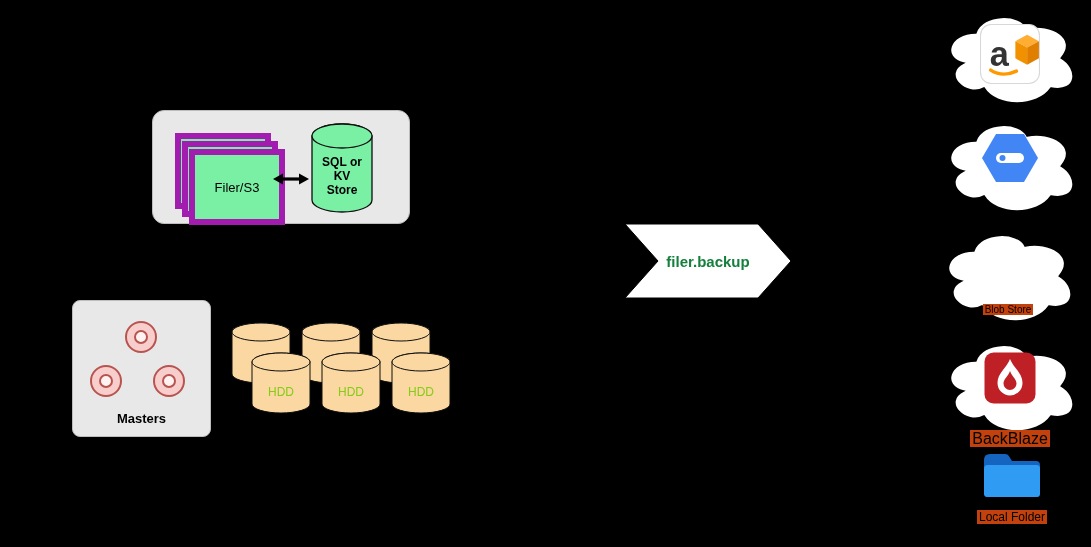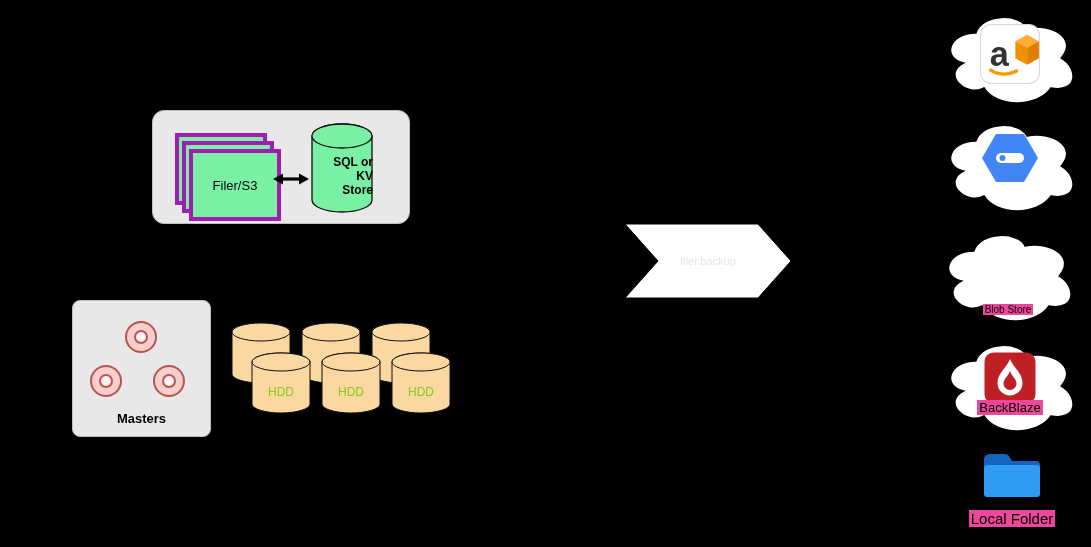--- a/index.html
+++ b/index.html
@@ -12,45 +12,45 @@
   .abs{position:absolute;}
   .group-box{
     position:absolute;
     background:var(--group-gray,#e8e8e8);
     border:1px solid #bdbdbd;
     border-radius:12px;
   }
   .stack-rect{
     position:absolute;width:84px;height:64px;
     background:var(--shape-green,#7af0a5);
-    border:4px solid #a21caf;
+    border:6px solid #a21caf;
   }
   .shape-label{color:#000;text-align:center;}
   .donut{
     position:absolute;width:28px;height:28px;border-radius:50%;
     background:var(--donut-fill,#f8cecc);
     border:2px solid var(--donut-stroke,#b85450);
   }
   .donut-hole{
     position:absolute;left:7px;top:7px;width:10px;height:10px;border-radius:50%;
     background:var(--donut-center,#fff2f0);
     border:2px solid var(--donut-stroke,#b85450);
   }
   .hdd-cyl{position:absolute;width:60px;height:62px;}
   .hdd-label{
     position:absolute;left:17px;top:33px;width:100%;text-align:left;
     font-size:12px;color:#84cc16;
   }
   .cloud{position:absolute;width:140px;height:100px;}
   .cloud-label{position:absolute;left:0;width:100%;text-align:center;}
-  .lbl-bg{background:#ec4899;padding:0 2px;display:inline;color:#000;}
+  .lbl-bg{background:#c2410c;padding:0 2px;display:inline;color:#000;}
   .banner-label{
     position:absolute;left:0;top:0;width:100%;height:100%;
     display:flex;align-items:center;justify-content:center;
-    font-size:11px;color:#e5e5e5;
+    font-size:15px;color:#15803d;font-weight:bold;
   }
 </style>
 </head>
 <body>
 
 <div class="canvas">
 
   <div class="group-box" style="left:152px;top:110px;width:256px;height:112px;">
     <div class="stack-rect" style="left:22px;top:22px;"></div>
     <div class="stack-rect" style="left:29px;top:30px;"></div>
@@ -61,21 +61,21 @@
     <svg class="abs" style="left:120px;top:59px;" width="36" height="18" viewBox="0 0 36 18">
       <line x1="8" y1="9" x2="28" y2="9" stroke="#000" stroke-width="3.2"></line>
       <polygon points="0,9 10,3.5 10,14.5" fill="#000"></polygon>
       <polygon points="36,9 26,3.5 26,14.5" fill="#000"></polygon>
     </svg>
 
     <svg class="abs" style="left:158px;top:12px;" width="62" height="90" viewBox="0 0 62 90">
       <path d="M1,13 A30,12 0 0 1 61,13 L61,77 A30,12 0 0 1 1,77 Z" style="fill:var(--shape-green,#7af0a5)" stroke="#0f0f0f" stroke-width="1.3"></path>
       <ellipse cx="31" cy="13" rx="30" ry="12" style="fill:var(--shape-green,#7af0a5)" stroke="#0f0f0f" stroke-width="1.3"></ellipse>
     </svg>
-    <div class="abs shape-label" style="left:158px;top:44px;width:62px;font-size:12px;font-weight:bold;line-height:14px;text-align:right;">
+    <div class="abs shape-label" style="left:158px;top:44px;width:62px;font-size:12px;font-weight:bold;line-height:14px;">
       <span style="display:inline-block;width:48px;">SQL or KV Store</span>
     </div>
   </div>
 
   <div class="group-box" style="left:72px;top:300px;width:137px;height:135px;border-radius:8px;">
     <div class="donut" style="left:52px;top:20px;">
       <div class="donut-hole"></div>
     </div>
     <div class="donut" style="left:17px;top:64px;">
       <div class="donut-hole"></div>
@@ -176,28 +176,28 @@
     <svg width="140" height="100" viewBox="0 0 130 95">
       <path d="M32.5,23.75 C6.5,23.75 0,47.5 20.8,52.25 C0,62.7 23.4,85.5 40.3,76 C52,95 91,95 104,76 C130,80.75 130,57 113.75,47.5 C130,28.5 104,14.25 81.25,19 C74.75,4.75 39,4.75 32.5,23.75 Z" fill="#fff" stroke="#000" stroke-width="1.5"></path>
     </svg>
     <div class="abs" style="left:44px;top:16px;">
       <svg width="52" height="52" viewBox="0 0 52 52">
         <rect x="0.5" y="0.5" width="51" height="51" rx="9" style="fill:var(--backblaze-red,#be2026)"></rect>
         <path d="M26,7 C22.5,16 13.5,21 13.5,31 A12.5,12.5 0 0 0 38.5,31 C38.5,21 29.5,16 26,7 Z" fill="#fff"></path>
         <path d="M26,19 C24,24.5 19.5,27 19.5,31.5 A6.5,6.5 0 0 0 32.5,31.5 C32.5,27 28,24.5 26,19 Z" style="fill:var(--backblaze-red,#be2026)"></path>
       </svg>
     </div>
-    <div class="cloud-label" style="top:64px;font-size:13px;">
+    <div class="cloud-label" style="top:94px;font-size:16px;">
       <span class="lbl-bg">BackBlaze</span>
     </div>
   </div>
 
   <div class="abs" style="left:952px;top:448px;width:120px;text-align:center;">
     <svg width="62" height="54" viewBox="0 0 62 54" style="display:block;margin:0 auto;">
       <path d="M3,12 Q3,6 9,6 L24,6 Q27,6 28.5,9 L31,13 L55,13 Q59,13 59,17 L59,45 Q59,49 55,49 L7,49 Q3,49 3,45 Z" style="fill:var(--folder-blue-back,#1565c0)"></path>
       <rect x="3" y="17" width="56" height="32" rx="3.5" style="fill:var(--folder-blue-front,#2f9bf2)"></rect>
     </svg>
-    <div style="margin-top:8px;font-size:15px;">
+    <div style="margin-top:8px;font-size:12px;">
       <span class="lbl-bg">Local Folder</span>
     </div>
   </div>
 
 </div>
 
 </body></html>

